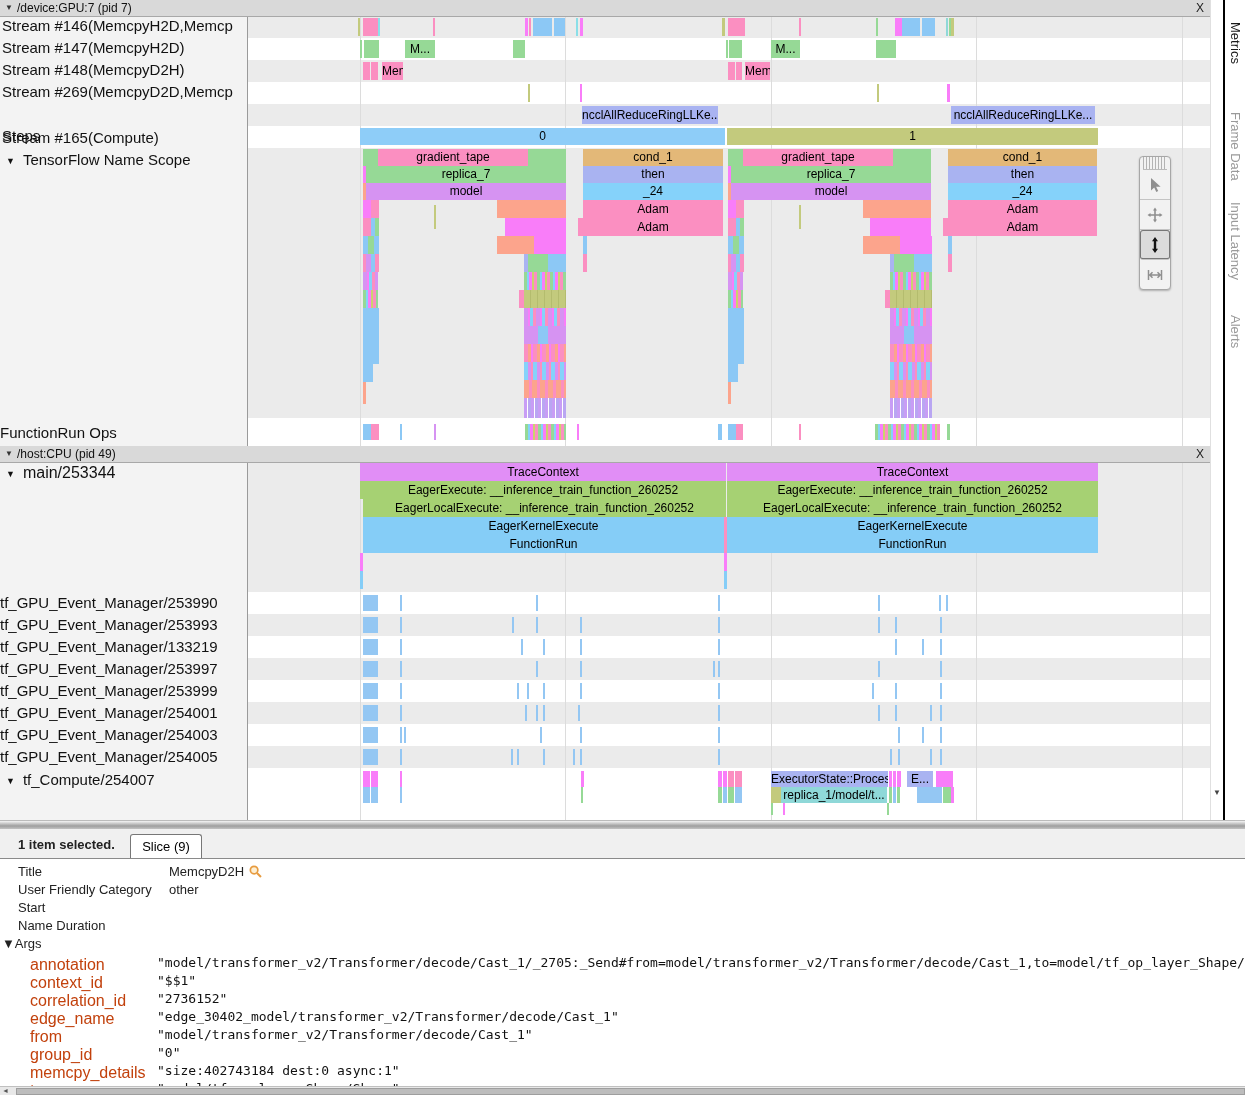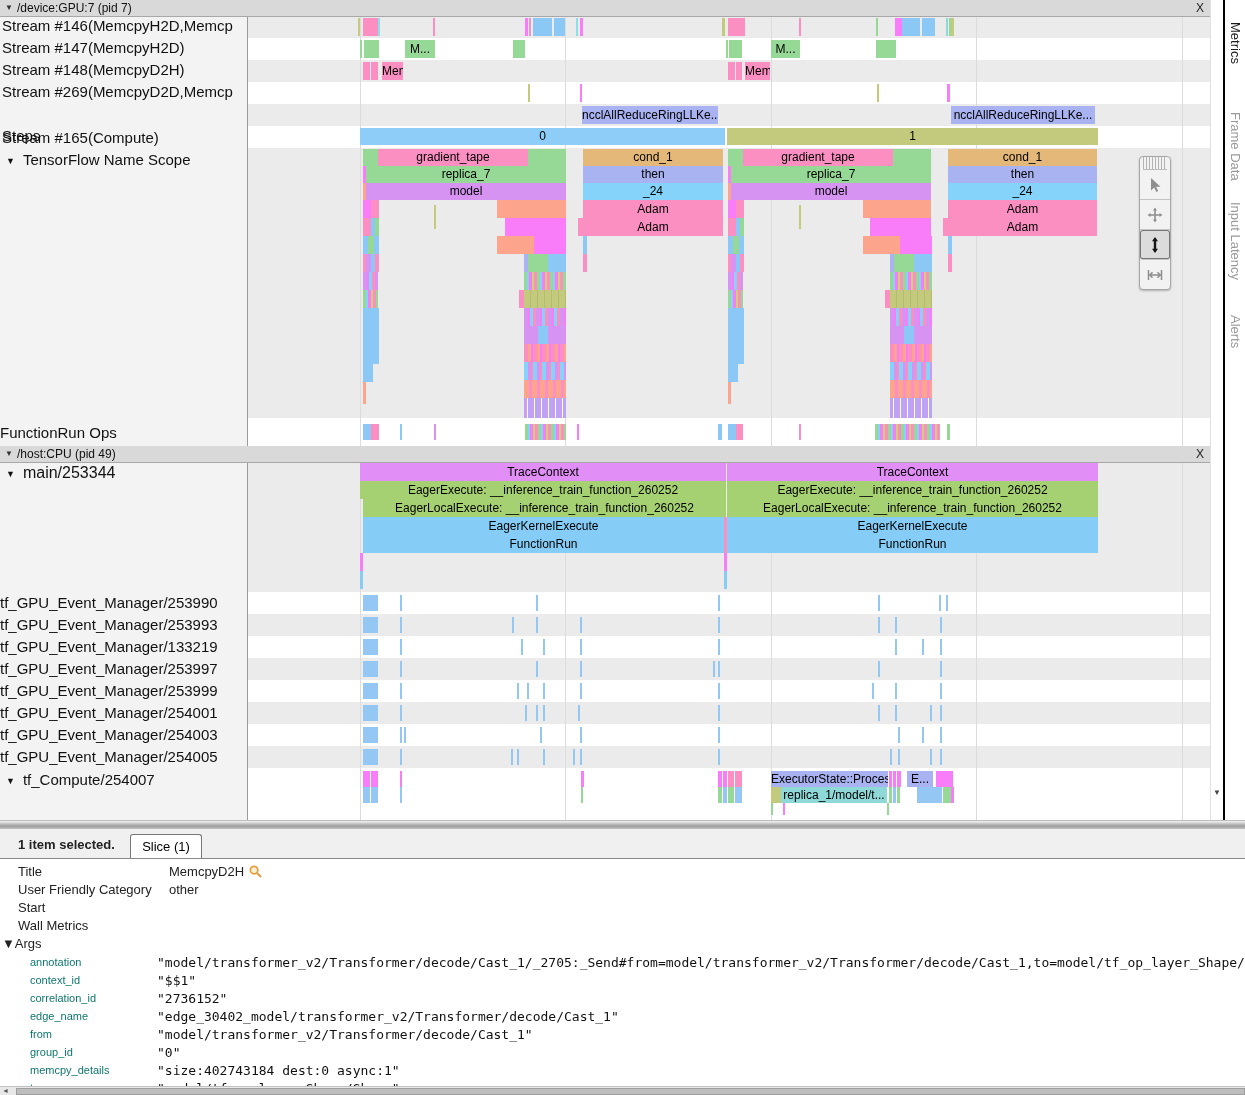--- a/index.html
+++ b/index.html
@@ -41,21 +41,21 @@
   #details{position:absolute;left:0;top:829px;width:1245px;height:266px;background:#fff;}
   #tabrow{position:absolute;left:0;top:0;width:1245px;height:29px;background:#f0f0f0;border-bottom:1px solid #8a8a8a;}
   #selcount{position:absolute;left:18px;top:8px;font-weight:bold;font-size:13px;color:#222;}
   #slicetab{position:absolute;left:130px;top:5px;height:23px;min-width:58px;background:#fff;border:1px solid #777;border-bottom:none;border-radius:3px 3px 0 0;font-size:13px;text-align:center;line-height:23px;padding:0 6px;cursor:pointer;}
   .frow{position:absolute;left:0;width:1245px;height:18px;font-size:13px;color:#222;}
   .frow .k{position:absolute;left:18px;top:2px;}
   .frow .v{position:absolute;left:157px;top:2px;margin-left:12px;}
   .frow .mag{position:absolute;left:248px;top:2px;}
   #argslabel{position:absolute;left:2px;font-size:13px;color:#222;}
   .arow{position:absolute;left:0;width:1245px;height:18px;}
-  .arow .k{position:absolute;left:30px;top:2px;font-size:11px;color:#0f766e;}
+  .arow .k{position:absolute;left:30px;top:2px;font-size:16px;color:#c2410c;}
   .arow .v{position:absolute;left:157px;top:1px;right:0;font-family:"DejaVu Sans Mono",monospace;font-size:13px;color:#111;white-space:nowrap;overflow:hidden;}
   #hscroll{position:absolute;left:0;top:257px;width:1245px;height:9px;background:#e8e8e8;border-top:1px solid #c0c0c0;}
   #hscroll .la{position:absolute;left:2px;top:0px;font-size:7px;color:#555;}
   #hscroll .thumb{position:absolute;left:16px;top:1px;height:7px;width:1229px;background:#bdbdbd;border:1px solid #9e9e9e;box-sizing:border-box;}
 </style>
 </head>
 <body>
 
 <div id="page">
   <div id="trace">
@@ -426,41 +426,41 @@
       <div class="vtab" style="top: 112px; color: rgb(154, 154, 154);">Frame Data</div>
       <div class="vtab" style="top: 202px; color: rgb(154, 154, 154);">Input Latency</div>
       <div class="vtab" style="top: 315px; color: rgb(154, 154, 154);">Alerts</div>
     </div>
 
   <div id="band"></div>
 
   <div id="details">
     <div id="tabrow">
       <span id="selcount">1 item selected.</span>
-      <span id="slicetab">Slice (1)</span>
+      <span id="slicetab">Slice (9)</span>
     </div>
     <div id="fieldrows">
         <div class="frow" style="top: 33px;">
           <span class="k">Title</span>
           <span class="v">MemcpyD2H</span>
           <span class="mag"><svg width="15" height="15" viewBox="0 0 16 16">
               <circle cx="6.5" cy="6.5" r="4" fill="#fdf0d5" stroke="#e79b3f" stroke-width="1.8"></circle>
               <line x1="9.6" y1="9.6" x2="13.8" y2="13.8" stroke="#e79b3f" stroke-width="2.2"></line>
             </svg></span>
         </div>
         <div class="frow" style="top: 51px;">
           <span class="k">User Friendly Category</span>
           <span class="v">other</span>
         </div>
         <div class="frow" style="top: 69px;">
           <span class="k">Start</span>
           <span class="v"></span>
         </div>
         <div class="frow" style="top: 87px;">
-          <span class="k">Wall Metrics</span>
+          <span class="k">Name Duration</span>
           <span class="v"></span>
         </div>
       </div>
     <div id="argslabel" style="top: 107px;">▼Args</div>
     <div id="argrows">
         <div class="arow" style="top: 125px;">
           <span class="k">annotation</span>
           <span class="v">"model/transformer_v2/Transformer/decode/Cast_1/_2705:_Send#from=model/transformer_v2/Transformer/decode/Cast_1,to=model/tf_op_layer_Shape/Shape#::#edge"</span>
         </div>
         <div class="arow" style="top: 143px;">

